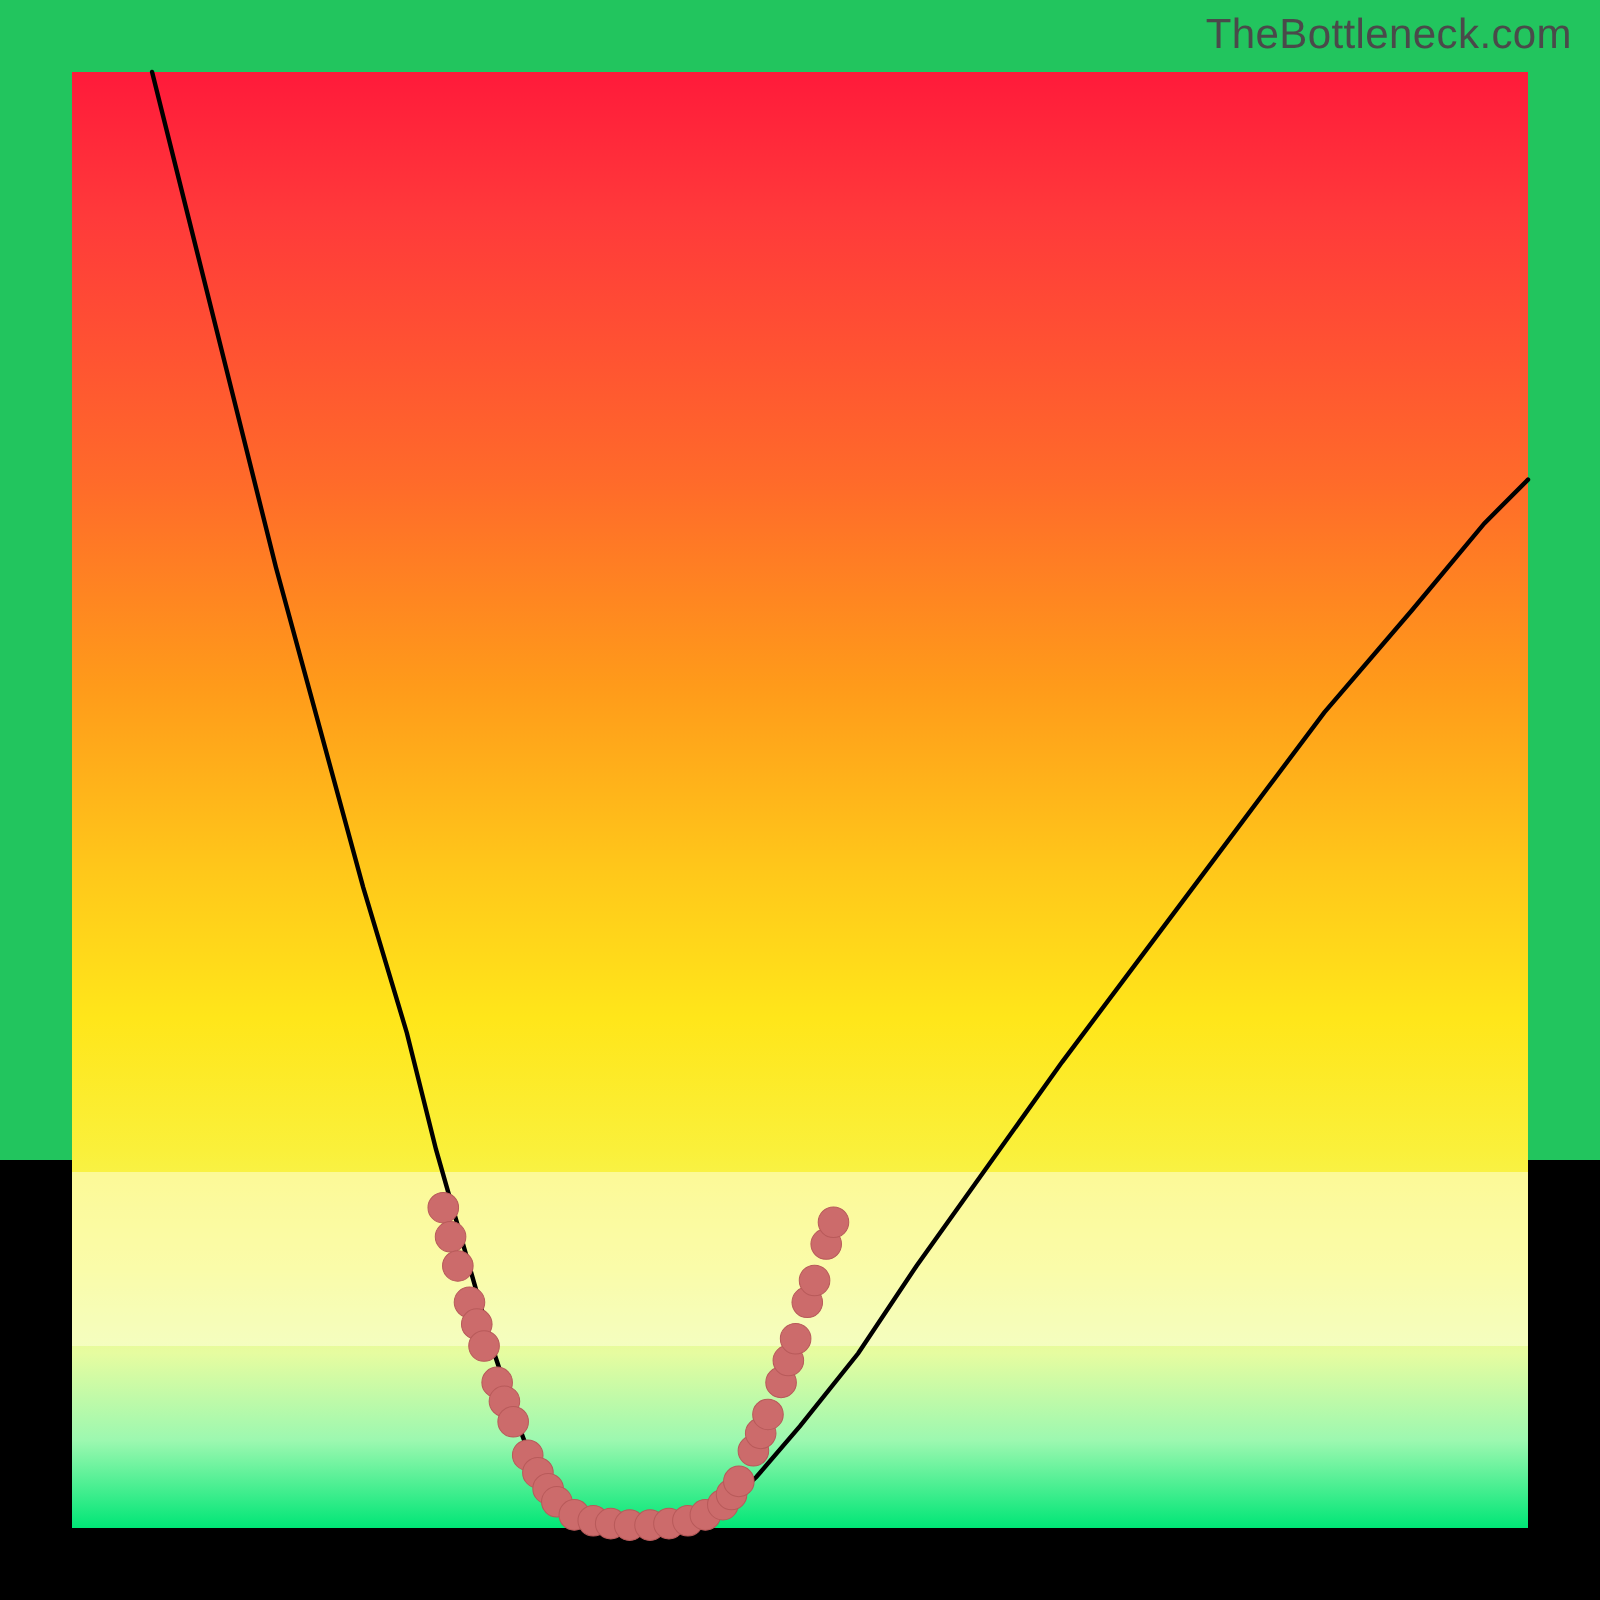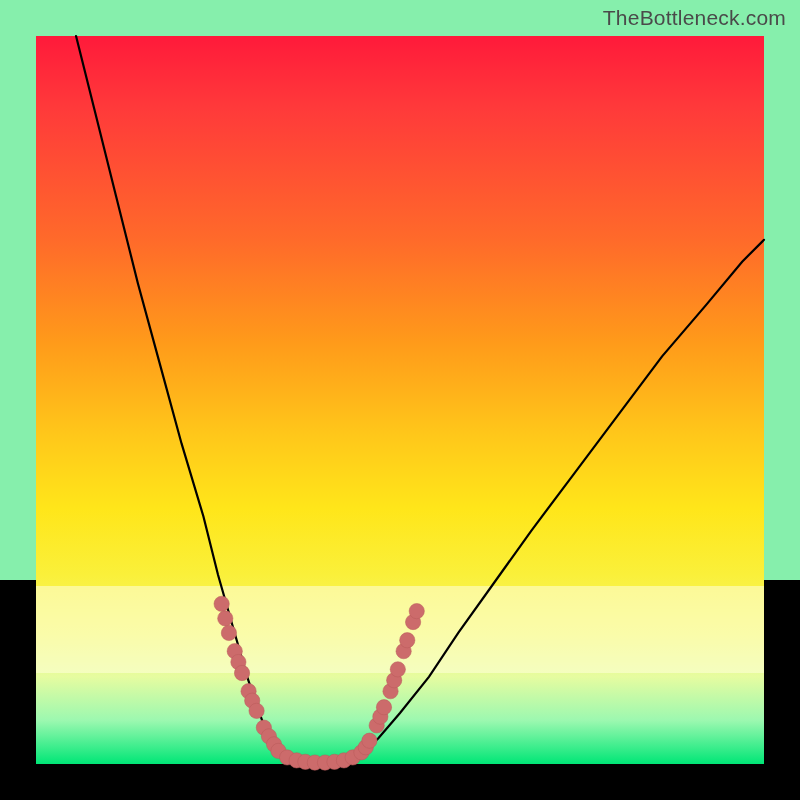--- a/index.html
+++ b/index.html
@@ -8,21 +8,21 @@
     width: 800px;
     height: 800px;
     background: #000;
     overflow: hidden;
     font-family: Arial, Helvetica, sans-serif;
   }
   .stage {
     position: relative;
     width: 800px;
     height: 580px;
-    background: #86efac;
+    background: #22c55e;
   }
   .plot-area {
     position: absolute;
     left: 36px;
     top: 36px;
     width: 728px;
     height: 728px;
     
     background: linear-gradient(
       to bottom,

